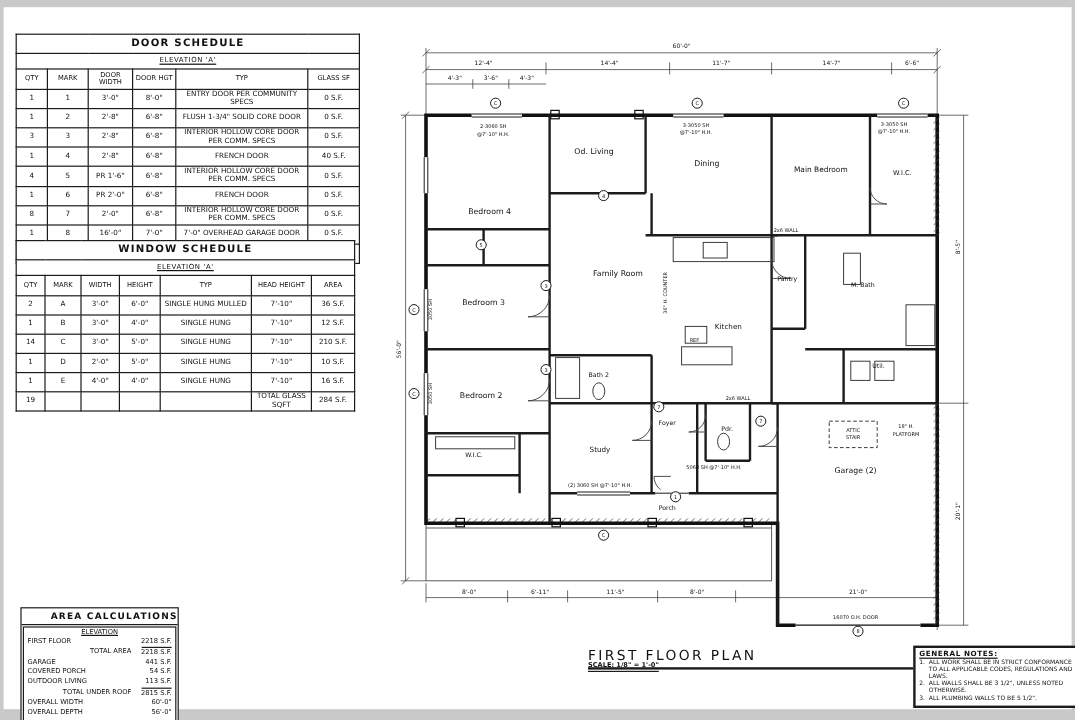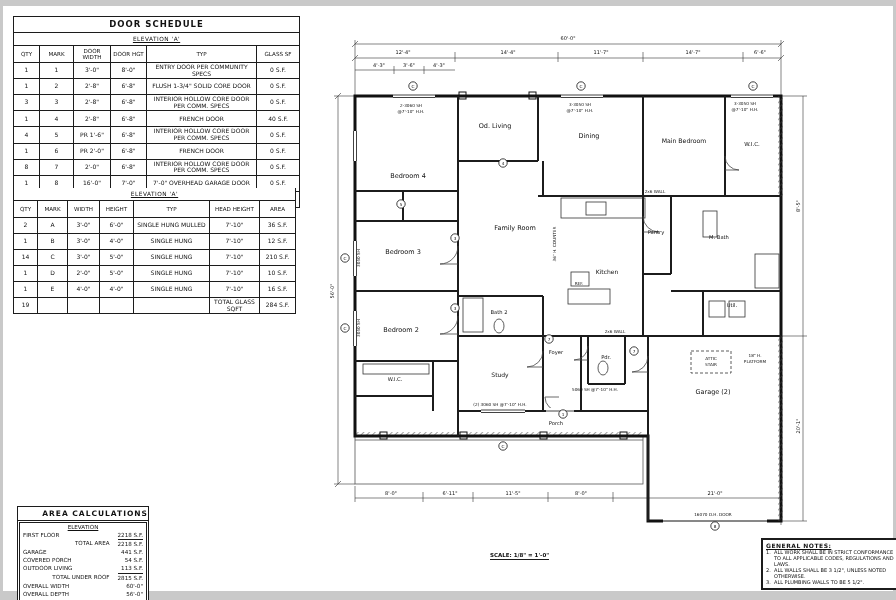--- a/index.html
+++ b/index.html
@@ -10,20 +10,21 @@
     color:#111;
   }
   #paper{
     position:absolute;left:3px;top:6px;right:3px;bottom:9px;
     background:#ffffff;
   }
   
   table.sched{
     position:absolute;border-collapse:collapse;background:#fff;
     table-layout:fixed;
+    margin-top:12px;
   }
   table.sched td,table.sched th{
     border:1px solid #1c1c1c;
     font-size:6px;line-height:1.1;text-align:center;vertical-align:middle;
     padding:1px 1px;font-weight:normal;overflow:hidden;
   }
   table.sched .tt{font-size:8.5px;letter-spacing:1px;font-weight:bold;height:13px;}
   table.sched .ts{height:10px;border-top:none;}
   table.sched .ts span{text-decoration:underline;font-size:5.8px;letter-spacing:.5px;}
   table.sched th{font-size:5.6px;height:14px;}
@@ -173,20 +174,23 @@
     <colgroup>
         <col style="width:24px">
         <col style="width:30px">
         <col style="width:32px">
         <col style="width:34px">
         <col style="width:76px">
         <col style="width:50px">
         <col style="width:36px">
       </colgroup>
   <tbody>
+        <tr>
+          <td colspan="7" class="tt">WINDOW SCHEDULE</td>
+        </tr>
         <tr>
           <td colspan="7" class="ts"><span>ELEVATION 'A'</span></td>
         </tr>
         <tr>
           <th>QTY</th>
           <th>MARK</th>
           <th>WIDTH</th>
           <th>HEIGHT</th>
           <th>TYP</th>
           <th>HEAD HEIGHT</th>
@@ -556,20 +560,23 @@
             <text x="342" y="323.6" font-size="4.2" text-anchor="middle">C</text>
           </g>
           <g>
             <circle cx="500" cy="440" r="4.2" fill="#fff" stroke="#111" stroke-width="0.8"></circle>
             <text x="500" y="441.6" font-size="4.2" text-anchor="middle">C</text>
           </g>
         </g>
   </svg>
   </div>
 
+  <div id="plan-title">
+    <span class="t">FIRST FLOOR PLAN</span>
+  </div>
   <div id="plan-scale">SCALE: 1/8" = 1'-0"</div>
 
   <div id="general-notes">
     <div class="gn-title">GENERAL NOTES:</div>
     <div id="gn-items">
         <div class="gn-item">
           <span class="num">1.</span>
           <span>ALL WORK SHALL BE IN STRICT CONFORMANCE TO ALL APPLICABLE CODES, REGULATIONS AND LAWS.</span>
         </div>
         <div class="gn-item">

